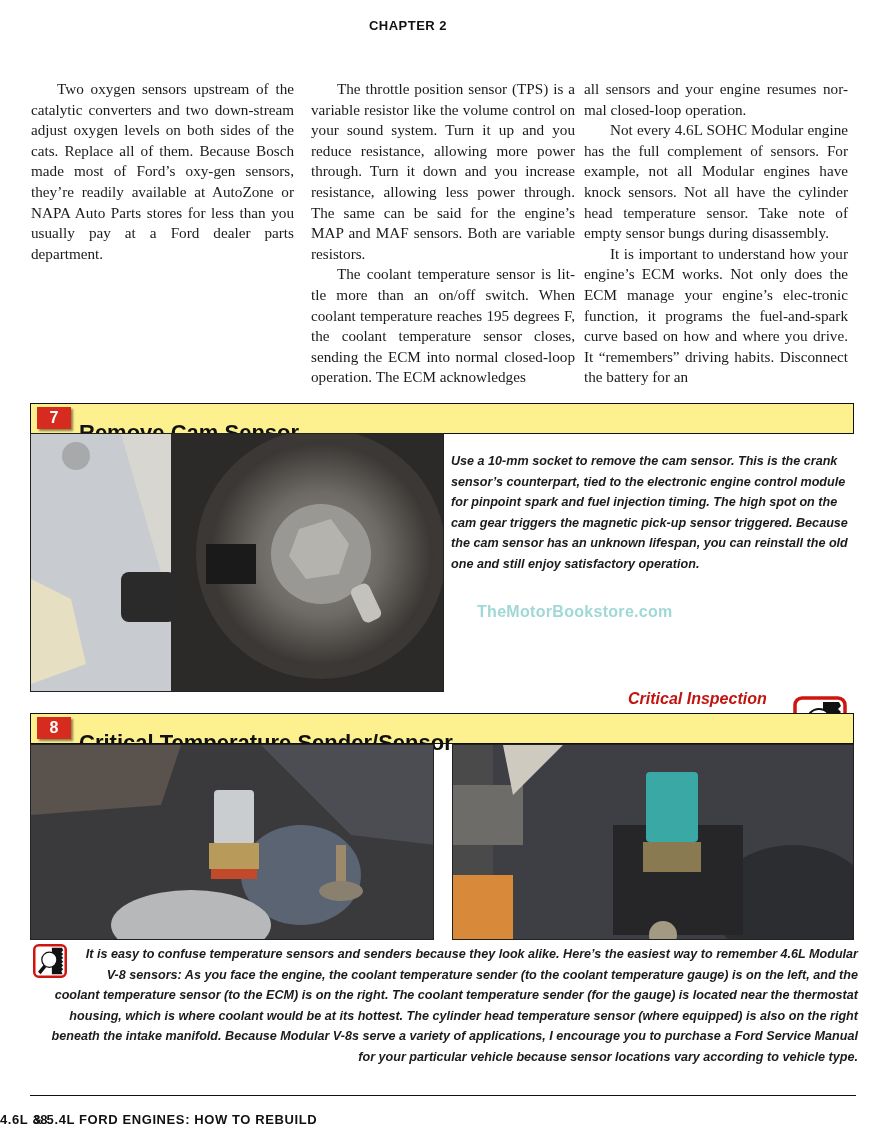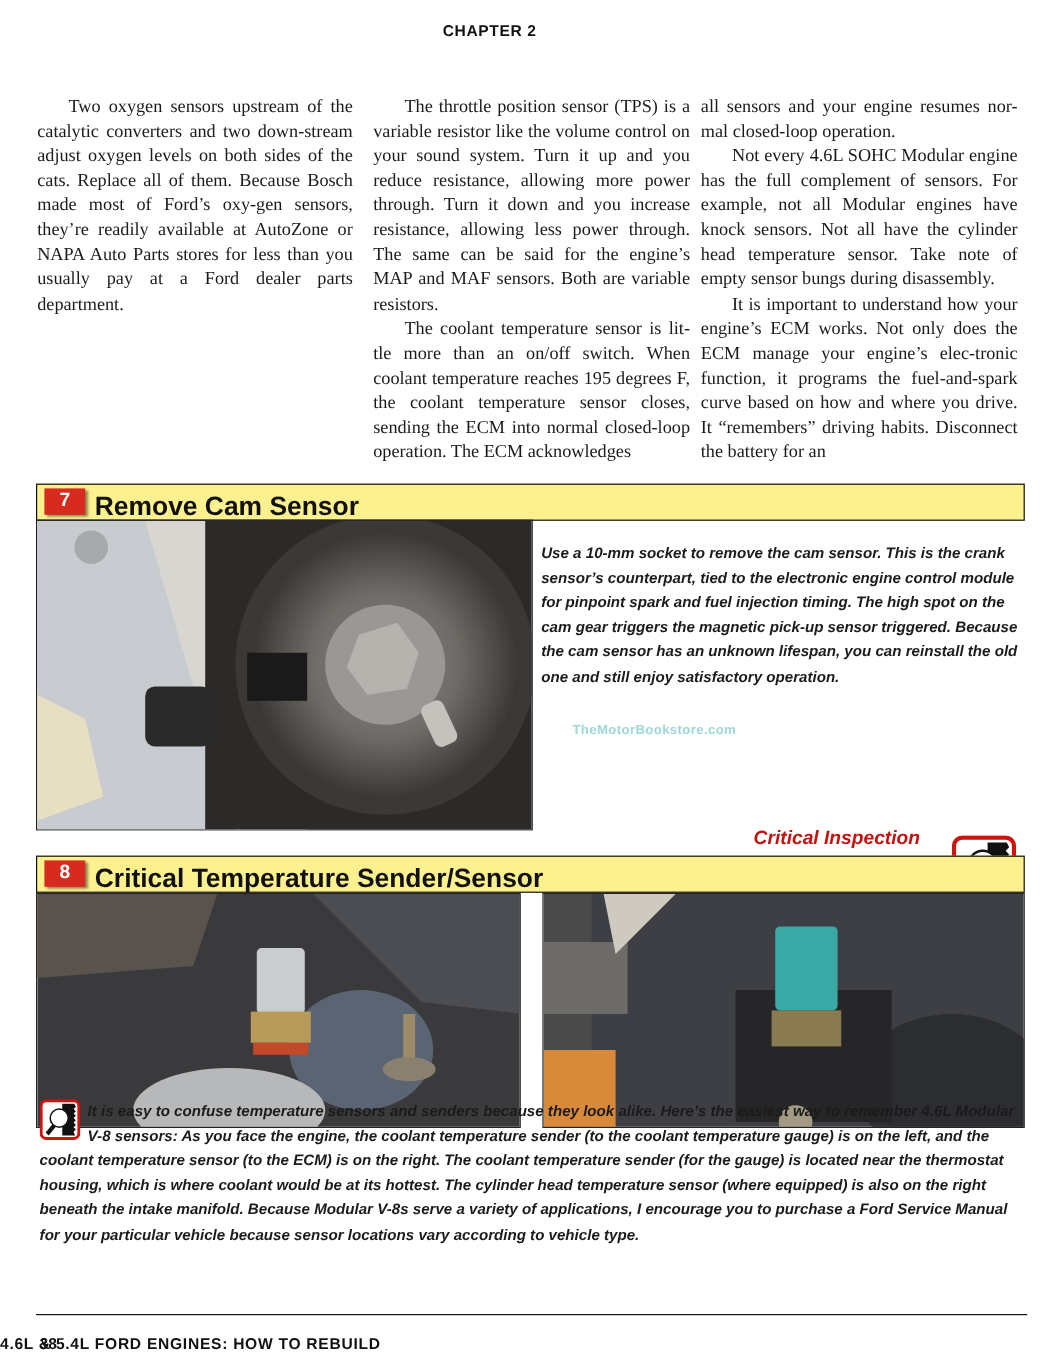--- a/index.html
+++ b/index.html
@@ -15,37 +15,37 @@
   .col p.indent { text-indent:26px; }
   #col1 { left:31px; width:263px; }
   #col2 { left:311px; width:264px; }
   #col3 { left:584px; width:264px; }
 
   .step-bar { position:absolute; left:30px; width:824px; height:31px; background:#fdf08e; border:1px solid #111;
     box-sizing:border-box; }
   .step-num { position:absolute; left:6px; top:3px; width:34px; height:22px; background:#d62b1e; color:#fff;
     font-family:"Liberation Sans", sans-serif; font-weight:bold; font-size:16px; text-align:center; line-height:22px;
     box-shadow:2px 2px 2px rgba(0,0,0,0.45); }
-  .step-title { position:absolute; left:48px; top:3px; line-height:30px; font-family:"Liberation Sans", sans-serif;
+  .step-title { position:absolute; left:48px; top:14px; line-height:30px; font-family:"Liberation Sans", sans-serif;
     font-weight:bold; font-size:22px; color:#111; }
 
   .photo { position:absolute; border:1px solid #222; box-sizing:border-box; overflow:hidden; }
 
   .caption { font-family:"Liberation Sans", sans-serif; font-style:italic; font-weight:bold; font-size:12.6px;
     line-height:20.6px; color:#1b1b1b; }
   #cam-caption { position:absolute; left:451px; top:451px; width:410px; }
 
   .watermark { position:absolute; left:477px; top:603px; font-family:"Liberation Sans", sans-serif; font-weight:bold;
-    font-size:11px; color:#9fd8d6; letter-spacing:0.3px; }
+    font-size:16px; color:#9fd8d6; letter-spacing:0.3px; }
 
   .critical-label { position:absolute; left:628px; top:690px; font-family:"Liberation Sans", sans-serif;
     font-style:italic; font-weight:bold; font-size:16px; color:#c2140f; }
   .critical-icon { position:absolute; left:793px; top:696px; width:54px; height:54px; }
 
-  #temp-caption { position:absolute; left:33px; top:916px; width:825px; }
+  #temp-caption { position:absolute; left:33px; top:944px; width:825px;text-align:right; }
   .small-ci { float:left; width:34px; height:34px; margin:0 6px 0 0; }
 
   .footer-rule { position:absolute; left:30px; top:1095px; width:826px; height:1px; background:#111; }
   .folio { position:absolute; left:33px; top:1112px; font-family:"Liberation Sans", sans-serif; font-weight:bold;
     font-size:13px; color:#111; }
   .book-title { position:absolute; left:0; width:883px; top:1112px; text-align:left; font-family:"Liberation Sans", sans-serif;
     font-weight:bold; font-size:13px; letter-spacing:0.6px; color:#111; }
 </style>
 </head>
 <body>

